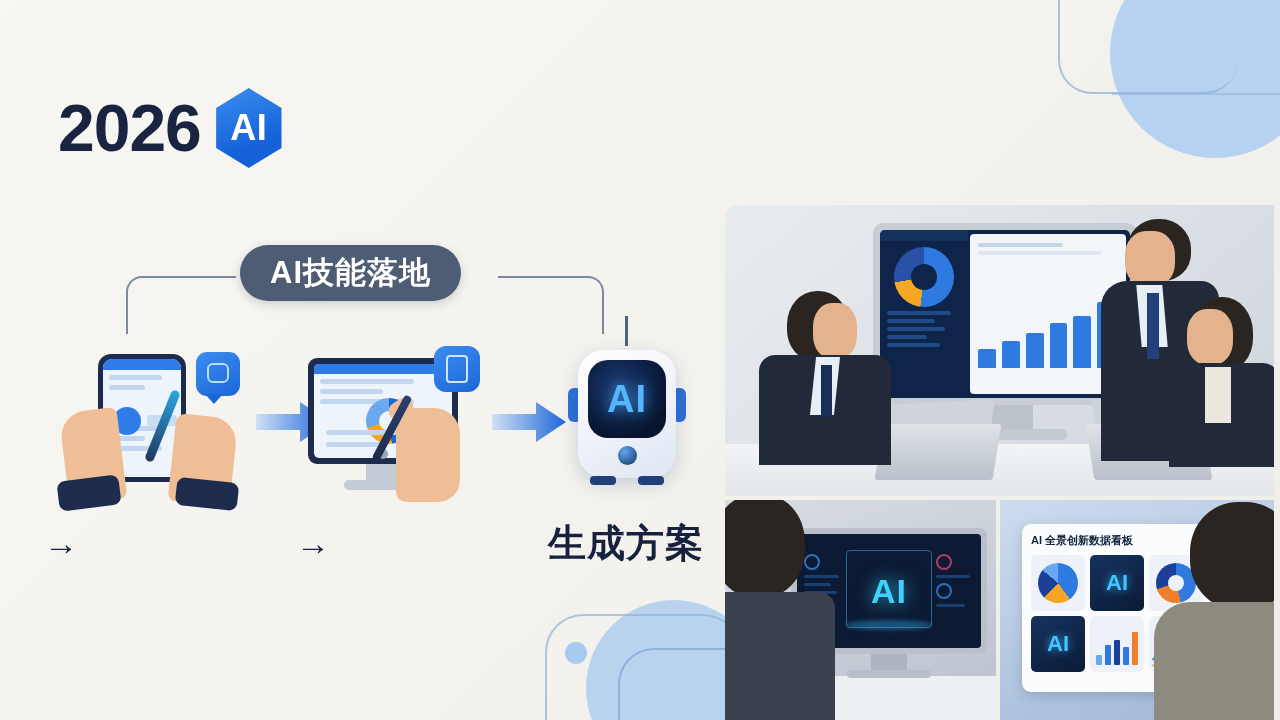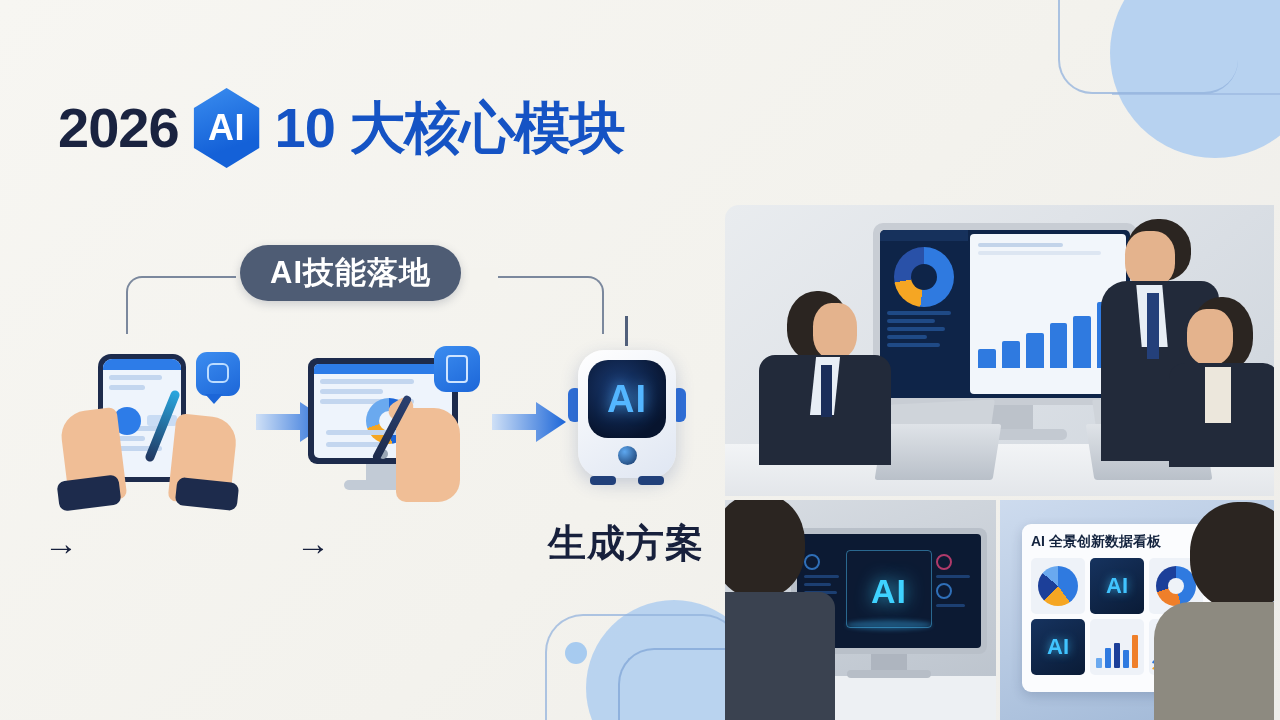--- a/index.html
+++ b/index.html
@@ -27,21 +27,21 @@
                  border-bottom:none; }
   .deco-rr-bc2 { left:618px; bottom:-78px; width:150px; height:150px;
                  border:2px solid #7ea4d6; border-radius:36px; opacity:.7;
                  border-bottom:none; border-right:none; }
   .deco-dot-bc { left:565px; bottom:56px; width:22px; height:22px; border-radius:50%;
                  background:#9ec6ef; opacity:.9; }
 
   
   .title-row { position:absolute; left:58px; top:88px; display:flex; align-items:center;
                white-space:nowrap; }
-  .title-txt { font-size:56px; font-weight:bold; letter-spacing:-1px; line-height:1; }
+  .title-txt { font-size:66px; font-weight:bold; letter-spacing:-1px; line-height:1; }
   .t-dark { color:#1a2340; }
   .t-blue { color:#1553c4; }
   .hexbadge { position:relative; width:76px; height:80px; margin:0 10px; flex:0 0 auto;
               display:flex; align-items:center; justify-content:center; }
   .hexbadge .hx { position:absolute; inset:0; background:linear-gradient(160deg,#3b8ef0,#1461d8 70%);
       clip-path:polygon(50% 0%,93% 25%,93% 75%,50% 100%,7% 75%,7% 25%);
       box-shadow:0 0 22px rgba(40,120,230,.45); }
   .hexbadge .hx-lbl { position:relative; color:#fff; font-size:36px; font-weight:bold;
                       letter-spacing:.5px; }
 
@@ -220,21 +220,21 @@
   .bl-ln { height:3px; background:#1c3f72; border-radius:2px; margin:5px 3px; }
   .bl-ring { width:16px; height:16px; border-radius:50%; border:2px solid #2f6fb8; margin:4px 3px; }
   .bl-neck { position:absolute; left:146px; top:154px; width:36px; height:18px; background:#aeb5bf; }
   .bl-foot { position:absolute; left:122px; top:170px; width:84px; height:8px; background:#b7bec7;
              border-radius:4px; }
   .bl-desk { position:absolute; left:0; bottom:0; width:100%; height:44px; background:#edf0f3; }
 
   
   .board { position:absolute; left:22px; top:24px; width:190px; height:168px;
            background:#fbfcfe; border-radius:9px; padding:9px; box-shadow:0 4px 12px rgba(20,40,80,.18); }
-  .board-title { color:#14243f; font-size:14px; font-weight:bold; margin-bottom:7px; }
+  .board-title { color:#14243f; font-size:11px; font-weight:bold; margin-bottom:7px; }
   .board-grid { display:grid; grid-template-columns:1fr 1fr 1fr; grid-gap:5px; }
   .cardx { height:56px; background:#eef2f8; border-radius:5px; position:relative; overflow:hidden; }
   .cardx.dark { background:linear-gradient(150deg,#16335f,#0a1b36);
                 display:flex; align-items:center; justify-content:center; }
   .cardx.dark span { color:#41c4ff; font-size:22px; font-weight:bold;
                      text-shadow:0 0 10px rgba(65,196,255,.8); }
   .pie { position:absolute; left:50%; top:50%; transform:translate(-50%,-50%);
          width:40px; height:40px; border-radius:50%;
          background:conic-gradient(#2f7ae0 0 40%,#f5a623 40% 62%,#1c3f99 62% 86%,#6aa9ef 86% 100%); }
   .dnt { position:absolute; left:50%; top:50%; transform:translate(-50%,-50%);
@@ -261,21 +261,20 @@
   <div class="deco deco-rr-bc1"></div>
   <div class="deco deco-rr-bc2"></div>
   <div class="deco deco-dot-bc"></div>
 
   <div class="title-row">
     <span class="title-txt t-dark">2026</span>
     <span class="hexbadge">
       <span class="hx"></span>
       <span class="hx-lbl">AI</span>
     </span>
-    <span class="title-txt t-blue">10 大核心模块</span>
   </div>
 
   <div class="bracket"></div>
   <div class="bracket-mask"></div>
   <div class="pill">
     <span class="pill-lbl">AI技能落地</span>
   </div>
 
   <div class="illus-row">
 

